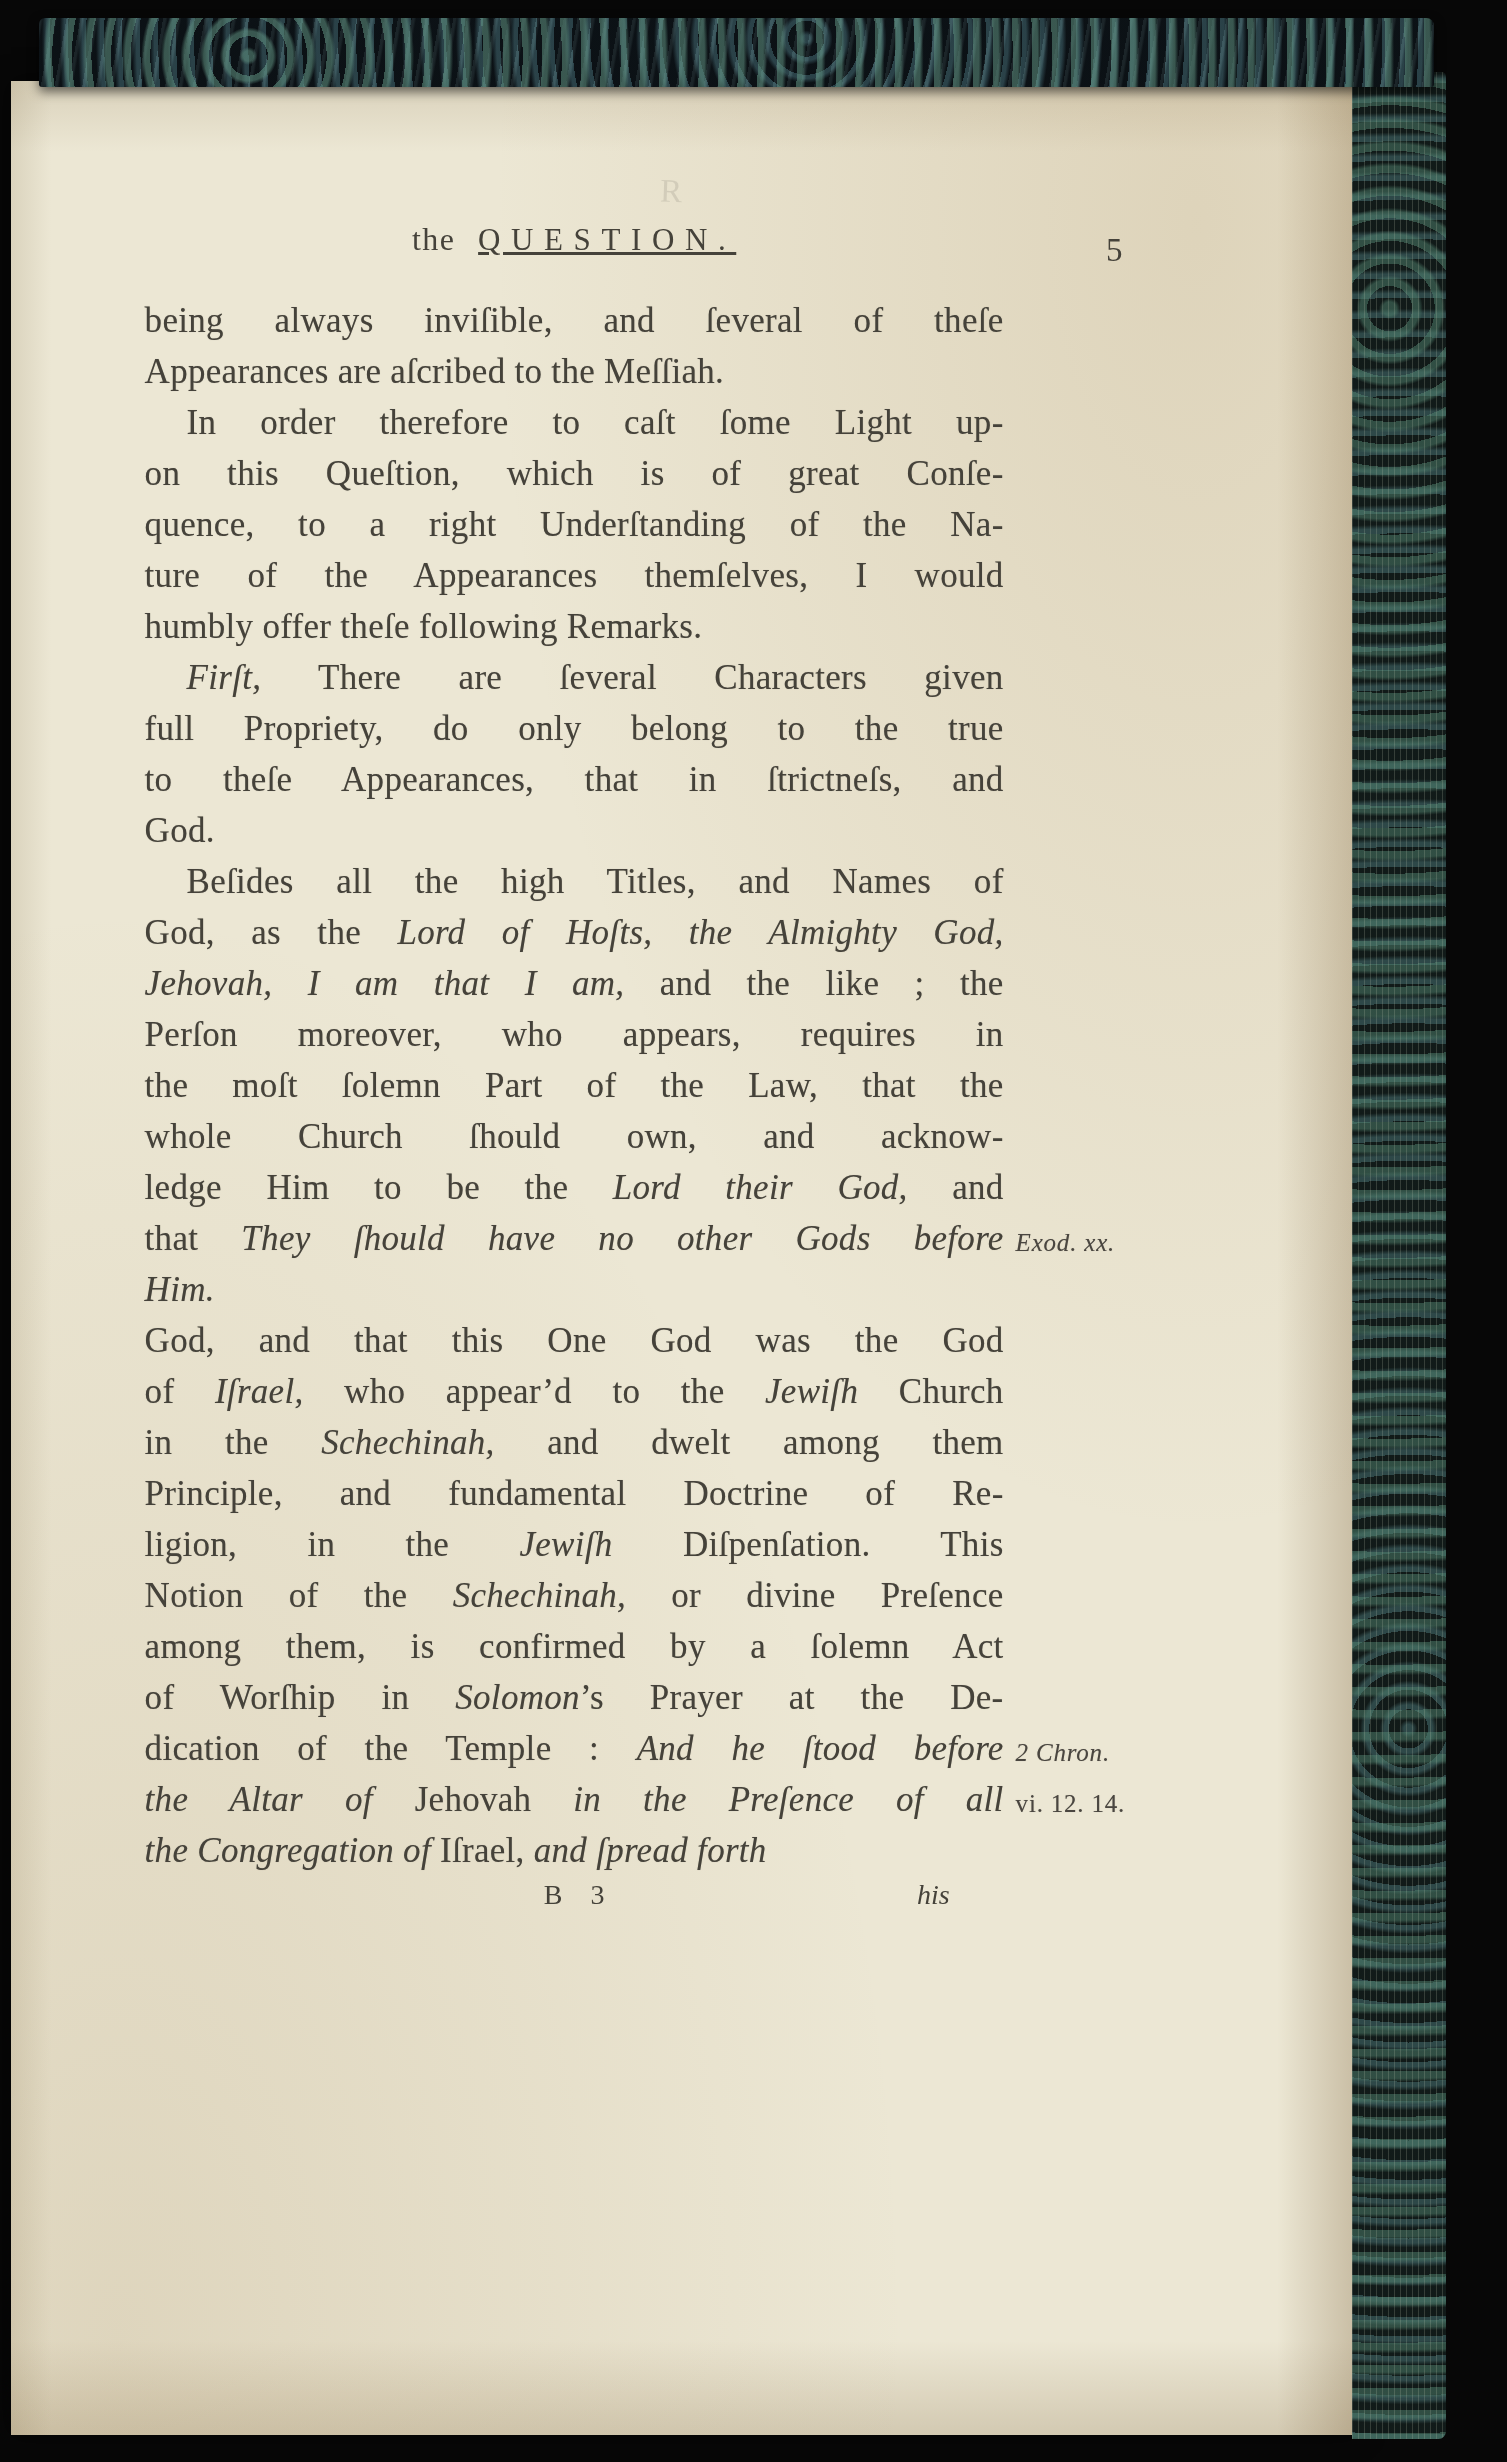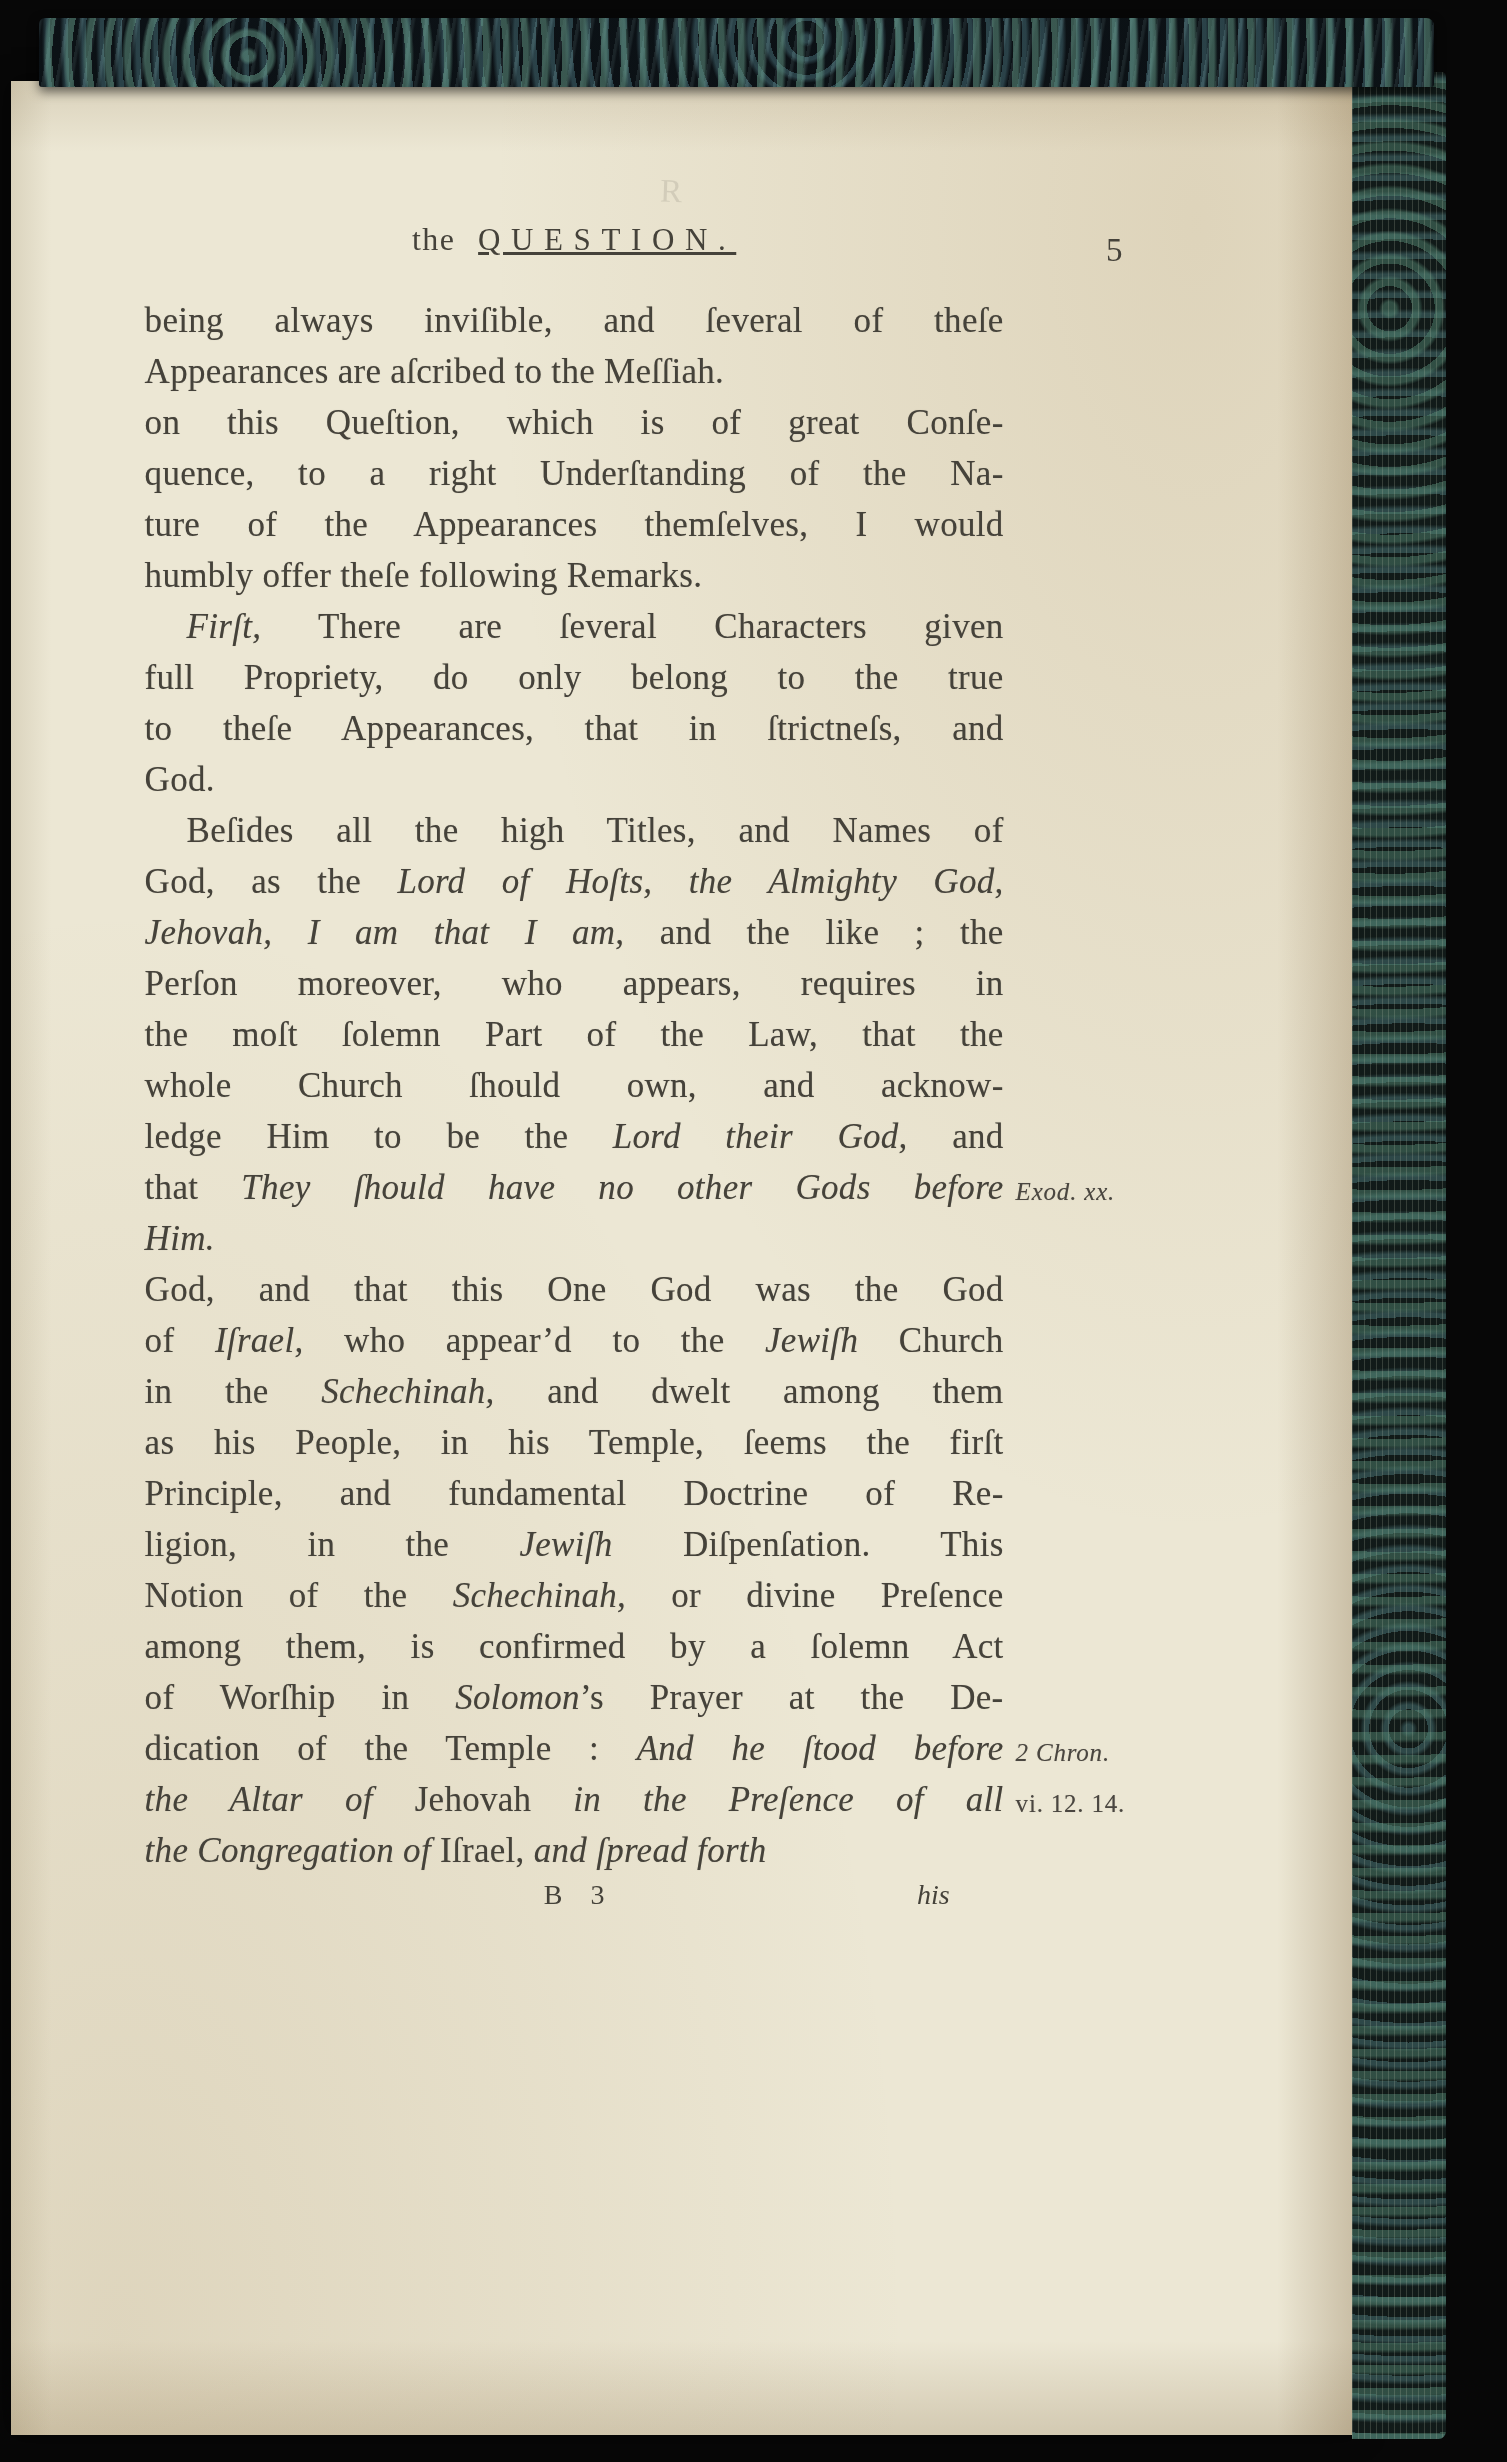--- a/index.html
+++ b/index.html
@@ -68,41 +68,41 @@
       <div class="header">
         <span class="ghost">R</span>
         <span class="lead">the</span>
         <span class="title-caps">QUESTION.</span>
         <span class="page-num">5</span>
       </div>
 
       <div>
           <div class="line"><span>being always inviſible, and ſeveral of theſe</span></div>
           <div class="line last"><span>Appearances are aſcribed to the Meſſiah.</span></div>
+          <div class="line indent"><span>In order therefore to caſt ſome Light up-</span></div>
           <div class="line"><span>on this Queſtion, which is of great Conſe-</span></div>
           <div class="line"><span>quence, to a right Underſtanding of the Na-</span></div>
           <div class="line"><span>ture of the Appearances themſelves, I would</span></div>
           <div class="line last"><span>humbly offer theſe following Remarks.</span></div>
           <div class="line indent"><span class="it">Firſt,</span><span> There are ſeveral Characters given</span></div>
           <div class="line"><span>full Propriety, do only belong to the true</span></div>
           <div class="line"><span>to theſe Appearances, that in ſtrictneſs, and</span></div>
           <div class="line last"><span>God.</span></div>
           <div class="line indent"><span>Beſides all the high Titles, and Names of</span></div>
           <div class="line"><span>God, as the </span><span class="it">Lord of Hoſts, the Almighty God,</span></div>
           <div class="line"><span class="it">Jehovah, I am that I am,</span><span> and the like ; the</span></div>
           <div class="line"><span>Perſon moreover, who appears, requires in</span></div>
           <div class="line"><span>the moſt ſolemn Part of the Law, that the</span></div>
           <div class="line"><span>whole Church ſhould own, and acknow-</span></div>
           <div class="line"><span>ledge Him to be the </span><span class="it">Lord their God,</span><span> and</span></div>
           <div class="line"><span>that </span><span class="it">They ſhould have no other Gods before</span><span class="margin-note it">Exod. xx.</span></div>
           <div class="line last"><span class="it">Him.</span></div>
           <div class="line"><span>God, and that this One God was the God</span></div>
           <div class="line"><span>of </span><span class="it">Iſrael,</span><span> who appear’d to the </span><span class="it">Jewiſh</span><span> Church</span></div>
           <div class="line"><span>in the </span><span class="it">Schechinah,</span><span> and dwelt among them</span></div>
-          <div class="line"><span>as his People, in his Temple, ſeems the firſt</span></div>
           <div class="line"><span>Principle, and fundamental Doctrine of Re-</span></div>
           <div class="line"><span>ligion, in the </span><span class="it">Jewiſh</span><span> Diſpenſation. This</span></div>
           <div class="line"><span>Notion of the </span><span class="it">Schechinah,</span><span> or divine Preſence</span></div>
           <div class="line"><span>among them, is confirmed by a ſolemn Act</span></div>
           <div class="line"><span>of Worſhip in </span><span class="it">Solomon</span><span>’s Prayer at the De-</span></div>
           <div class="line"><span>dication of the Temple : </span><span class="it">And he ſtood before</span><span class="margin-note it">2 Chron.</span></div>
           <div class="line"><span class="it">the Altar of </span><span>Jehovah</span><span class="it"> in the Preſence of all</span><span class="margin-note">vi. 12. 14.</span></div>
           <div class="line last"><span class="it">the Congregation of </span><span>Iſrael,</span><span class="it"> and ſpread forth</span></div>
         </div>
 

